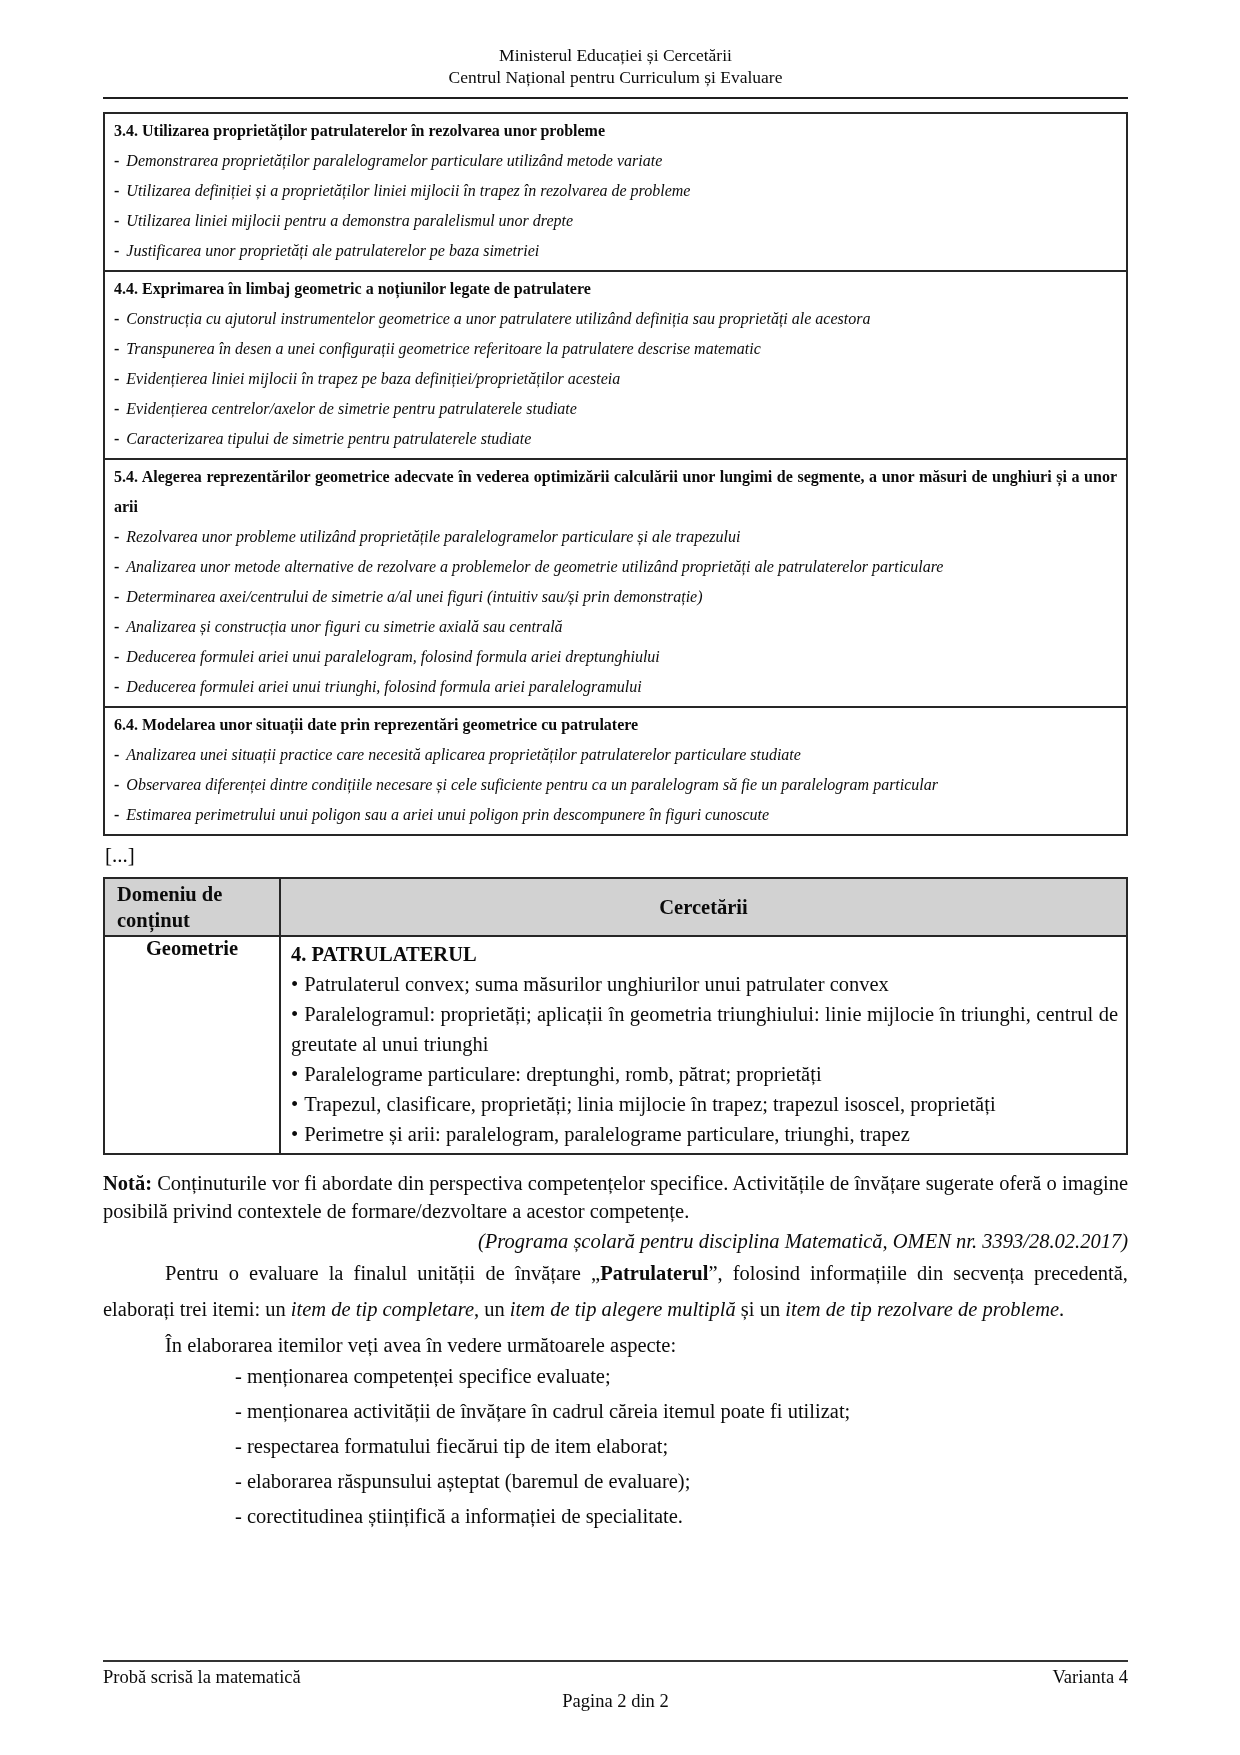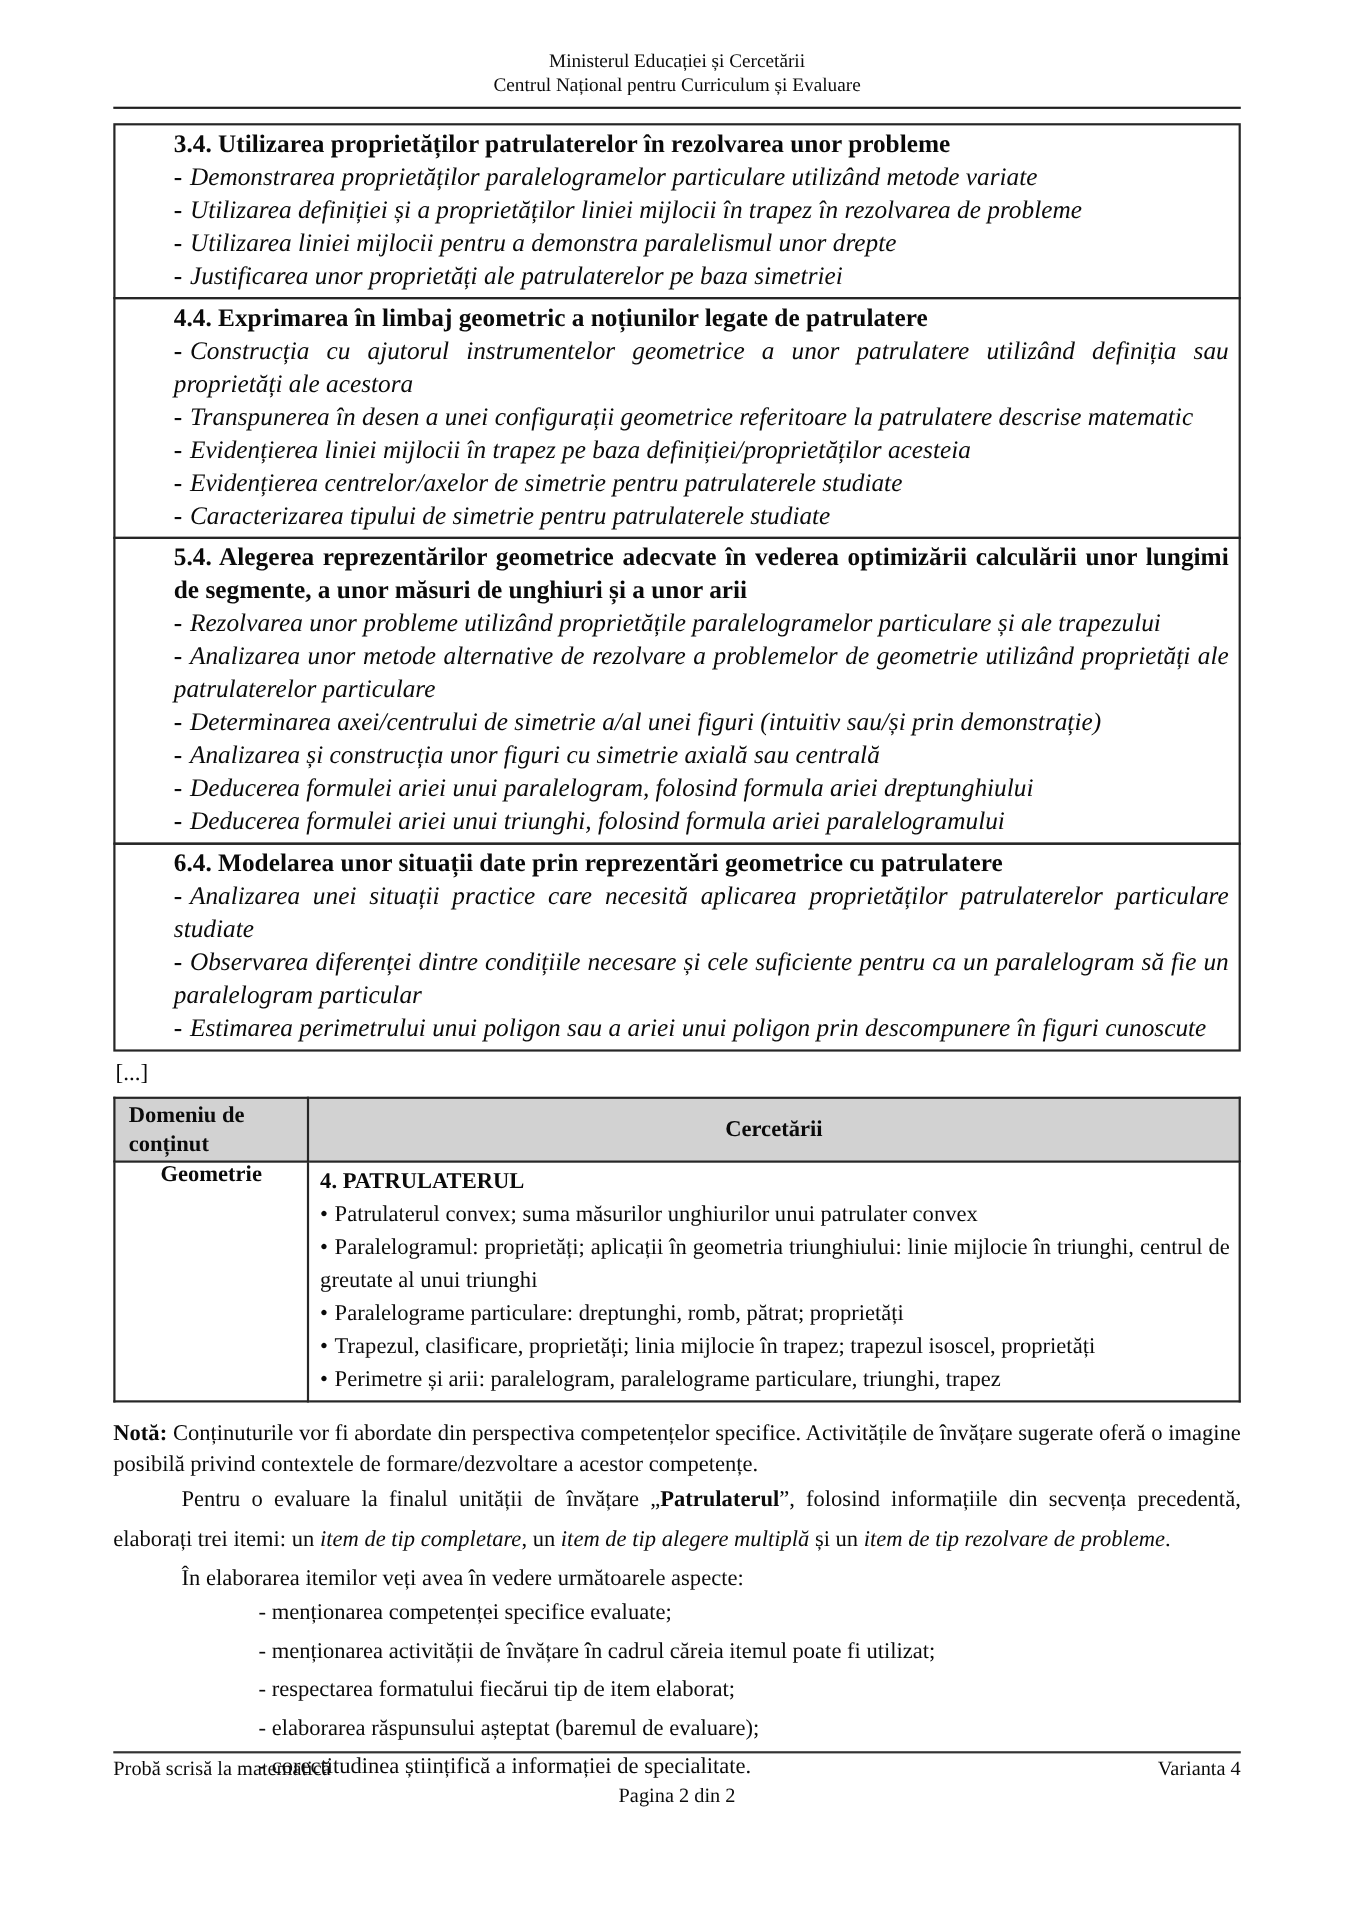--- a/index.html
+++ b/index.html
@@ -25,21 +25,21 @@
     border-bottom:2px solid #1f1f1f;
     margin-bottom:13px;
   }
 
   
   .box{
     border:2px solid #262626;
     padding:2px 9px 4px 9px;
   }
   .box + .box{margin-top:-2px;}
-  .box p{font-size:23px;line-height:30px;text-align:justify;margin-left:44px;}
+  .box p{font-size:16px;line-height:30px;text-align:justify;}
   .sec-title{font-weight:bold;}
   .bullet{font-style:italic;}
   .dash{font-style:normal;font-weight:bold;margin-right:7px;}
 
   .ellipsis{font-size:21px;line-height:36px;margin:1px 0 4px 2px;}
 
   
   table.content-table{border-collapse:collapse;width:100%;table-layout:fixed;}
   .content-table th,.content-table td{border:2px solid #262626;box-sizing:border-box;}
   .content-table th{
@@ -56,21 +56,21 @@
 
   
   .nota{margin-top:14px;font-size:20.5px;line-height:28px;text-align:justify;}
   .programa{font-style:italic;text-align:right;font-size:20.5px;line-height:28px;margin-top:2px;}
   .intro{font-size:20.5px;line-height:36px;text-indent:62px;text-align:justify;}
   .lead{font-size:20.5px;line-height:36px;padding-left:62px;}
   .aspect{font-size:20.5px;line-height:26px;margin:0 0 9px 132px;}
 
   
   .doc-footer{
-    position:absolute;left:103px;right:112px;top:1592px;
+    position:absolute;left:103px;right:112px;top:1660px;
     border-top:2px solid #333333;
     padding-top:4px;
     font-size:18.5px;
   }
   .frow{display:flex;justify-content:space-between;line-height:23px;}
   .fpage{text-align:center;line-height:25px;}
 </style>
 </head>
 <body>
 
@@ -132,20 +132,21 @@
         <p><span class="bmark">•</span><span>Paralelograme particulare: dreptunghi, romb, pătrat; proprietăți</span></p>
         <p><span class="bmark">•</span><span>Trapezul, clasificare, proprietăți; linia mijlocie în trapez; trapezul isoscel, proprietăți</span></p>
         <p><span class="bmark">•</span><span>Perimetre și arii: paralelogram, paralelograme particulare, triunghi, trapez</span></p>
       </td>
     </tr>
   </tbody>
     </table>
 
   <p class="nota"><span class="b">Notă:</span><span> Conținuturile vor fi abordate din perspectiva competențelor specifice. Activitățile de învățare sugerate oferă o imagine posibilă privind contextele de formare/dezvoltare a acestor competențe.</span></p>
 
+  <p class="programa">(Programa școlară pentru disciplina Matematică, OMEN nr. 3393/28.02.2017)</p>
 
   <p class="intro"><span>Pentru o evaluare la finalul unității de învățare „</span><span class="b">Patrulaterul</span><span>”, folosind informațiile din secvența precedentă, elaborați trei itemi: un </span><span class="i">item de tip completare</span><span>, un </span><span class="i">item de tip alegere multiplă</span><span> și un </span><span class="i">item de tip rezolvare de probleme</span><span>.</span></p>
 
   <p class="lead">În elaborarea itemilor veți avea în vedere următoarele aspecte:</p>
 
   <p class="aspect">- menționarea competenței specifice evaluate;</p>
   <p class="aspect">- menționarea activității de învățare în cadrul căreia itemul poate fi utilizat;</p>
   <p class="aspect">- respectarea formatului fiecărui tip de item elaborat;</p>
   <p class="aspect">- elaborarea răspunsului așteptat (baremul de evaluare);</p>
   <p class="aspect">- corectitudinea științifică a informației de specialitate.</p>

